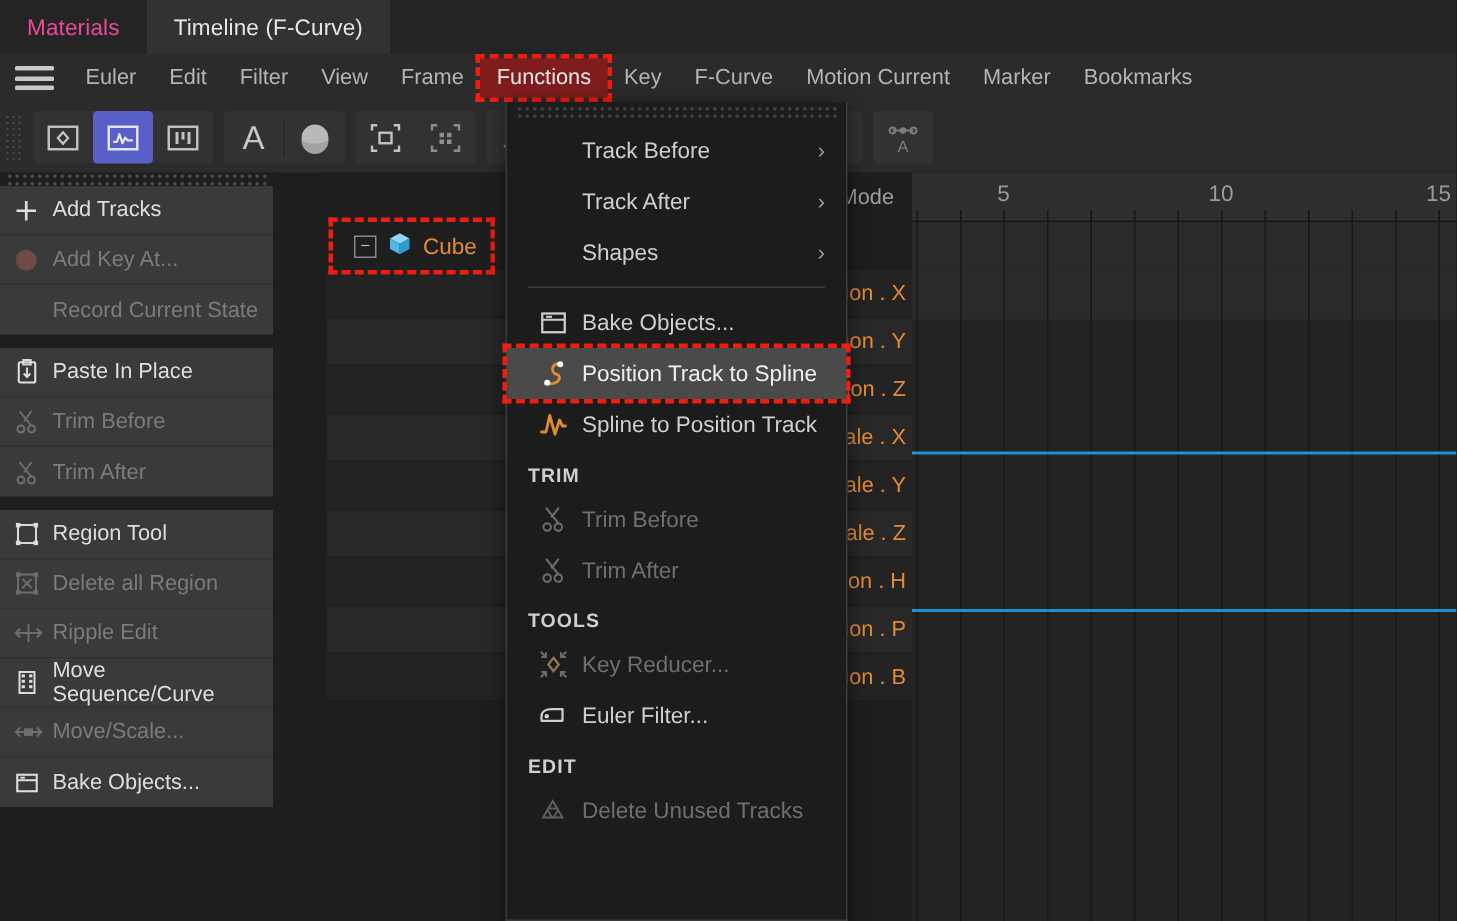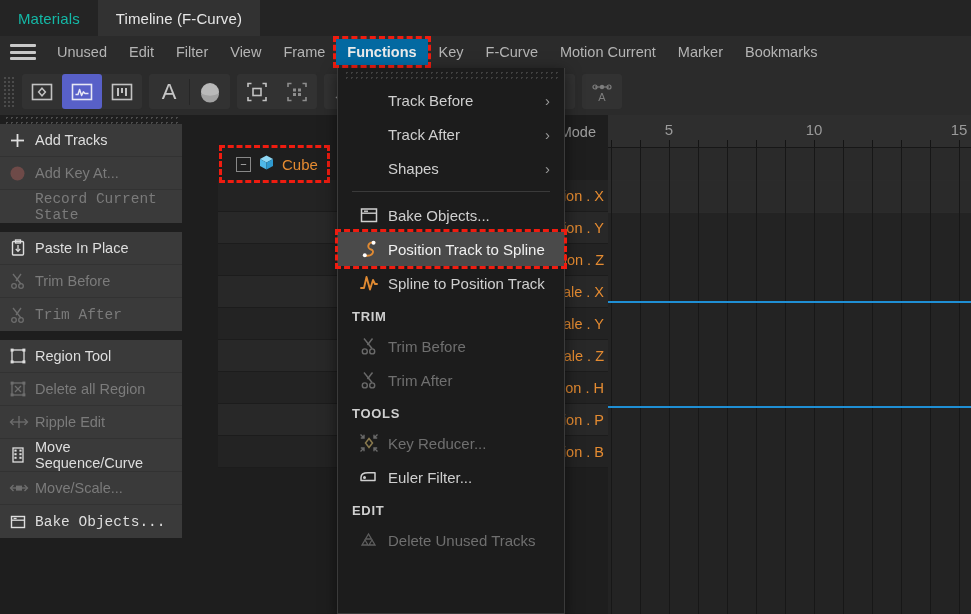--- a/index.html
+++ b/index.html
@@ -12,39 +12,39 @@
   }
   #app { position: relative; width: 971px; height: 614px; }
 
   
   .tabbar {
     position: absolute; left: 0; top: 0; width: 971px; height: 36px;
     background: #242424; display: flex; align-items: stretch;
   }
   .tab {
     display: flex; align-items: center; padding: 0 18px;
-    font-size: 15px; color: #14b8a6; letter-spacing: .1px;
+    font-size: 15px; color: #ec4899; letter-spacing: .1px;
   }
   .tab.active { background: #323232; color: #e6e6e6; }
 
   
   .menubar {
     position: absolute; left: 0; top: 36px; width: 971px; height: 32px;
     background: #2b2b2b; display: flex; align-items: center;
   }
   .hamburger {
     width: 26px; height: 16px; margin: 0 10px 0 10px;
     display: flex; flex-direction: column; justify-content: space-between;
   }
   .hamburger i { display: block; height: 3px; background: #c9c9c9; border-radius: 1px; }
   .menu-item {
     position: relative; padding: 5px 11px; font-size: 14.5px; color: #b4b4b4;
     white-space: nowrap;
   }
-  .menu-item.open { color: #eaeaea; background: #0369a1; font-weight: bold; }
+  .menu-item.open { color: #eaeaea; background: #7f1d1d; }
   
   .annot { outline: 3px dashed #ef1c10; outline-offset: 0px; }
 
   
   .toolbar {
     position: absolute; left: 0; top: 68px; width: 971px; height: 47px;
     background: #2b2b2b; display: flex; align-items: center;
   }
   .tb-dots {
     width: 12px; height: 32px; margin-left: 3px;
@@ -63,21 +63,21 @@
   .sb-handle {
     height: 9px; margin: 0 4px;
     background-image: radial-gradient(#4b4b4b 1px, transparent 1px);
     background-size: 5px 5px;
   }
   .sb-group { background: #3a3a3a; margin-bottom: 9px; }
   .sb-item {
     display: flex; align-items: center; height: 33px; padding-left: 9px;
     font-size: 14.5px; color: #dedede; border-bottom: 1px solid #323232;
   }
-  .sb-item:last-child { border-bottom: none; font-family: Liberation Mono, monospace; }
+  .sb-item:last-child { border-bottom: none; }
   .sb-item.disabled { color: #7b7b7b; }
   .sb-ico { width: 26px; display: flex; align-items: center; justify-content: flex-start; flex: 0 0 26px; }
 
   
   .tracklist { position: absolute; left: 218px; top: 115px; width: 390px; height: 499px; background: #1e1e1e; }
   .tl-head {
     height: 33px; display: flex; align-items: center; justify-content: flex-end;
     padding-right: 12px; font-size: 14.5px; color: #9e9e9e;
   }
   .tl-obj {
@@ -144,21 +144,21 @@
       <span>Timeline (F-Curve)</span>
     </div>
   </div>
 
   <div class="menubar">
     <div class="hamburger">
         <i></i>
         <i></i>
         <i></i>
       </div>
-    <div class="menu-item"><span>Unused</span></div>
+    <div class="menu-item"><span>Euler</span></div>
     <div class="menu-item"><span>Edit</span></div>
     <div class="menu-item"><span>Filter</span></div>
     <div class="menu-item"><span>View</span></div>
     <div class="menu-item"><span>Frame</span></div>
     <div class="menu-item open annot"><span>Functions</span></div>
     <div class="menu-item"><span>Key</span></div>
     <div class="menu-item"><span>F-Curve</span></div>
     <div class="menu-item"><span>Motion Current</span></div>
     <div class="menu-item"><span>Marker</span></div>
     <div class="menu-item"><span>Bookmarks</span></div>

